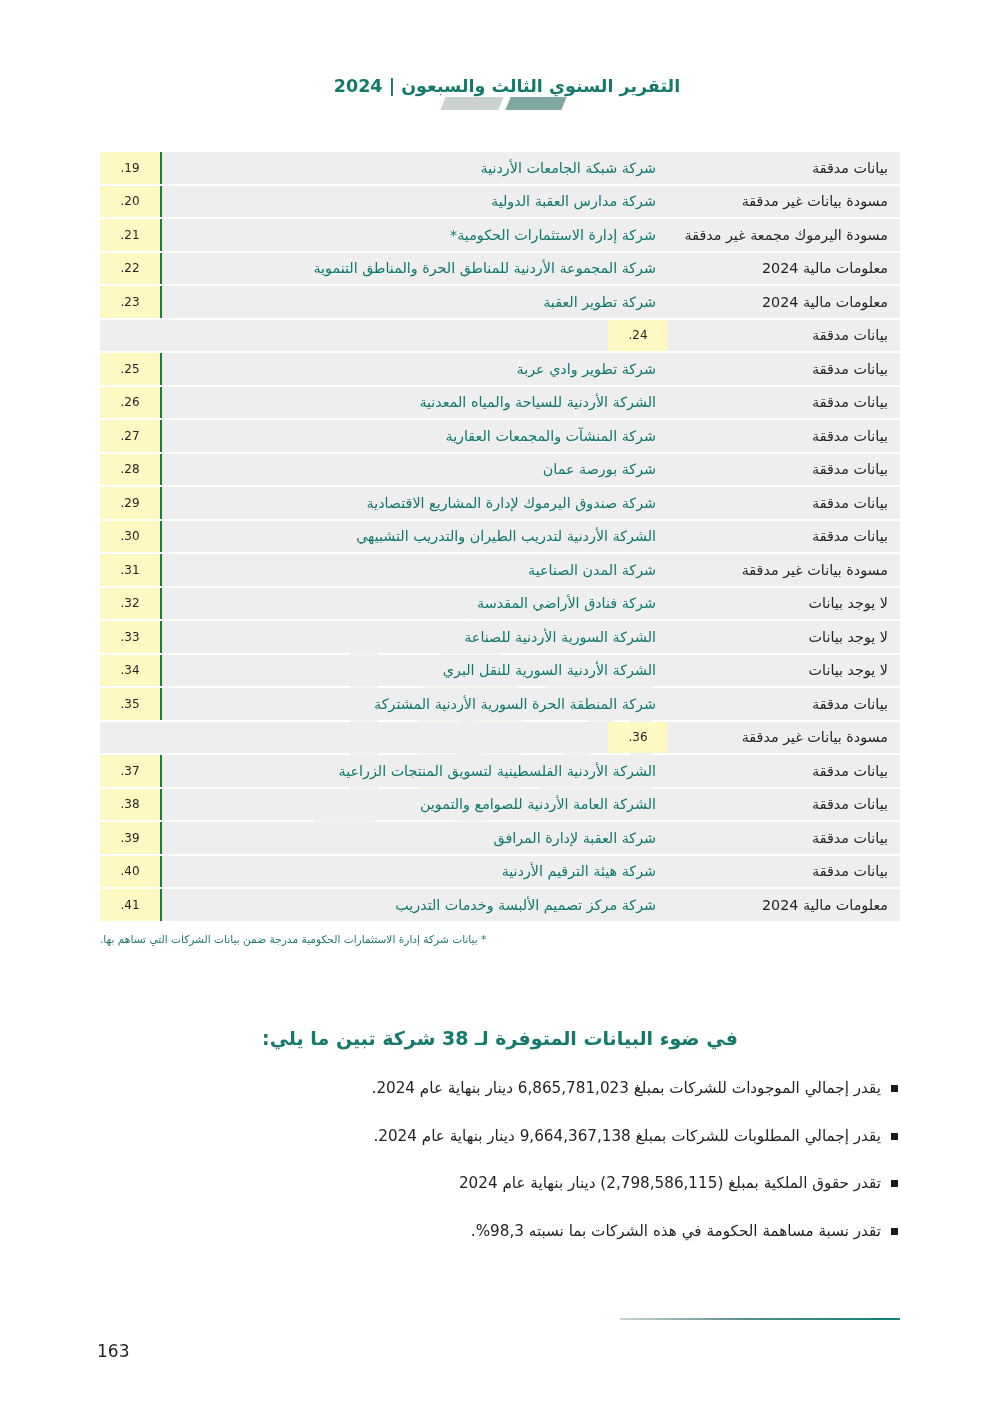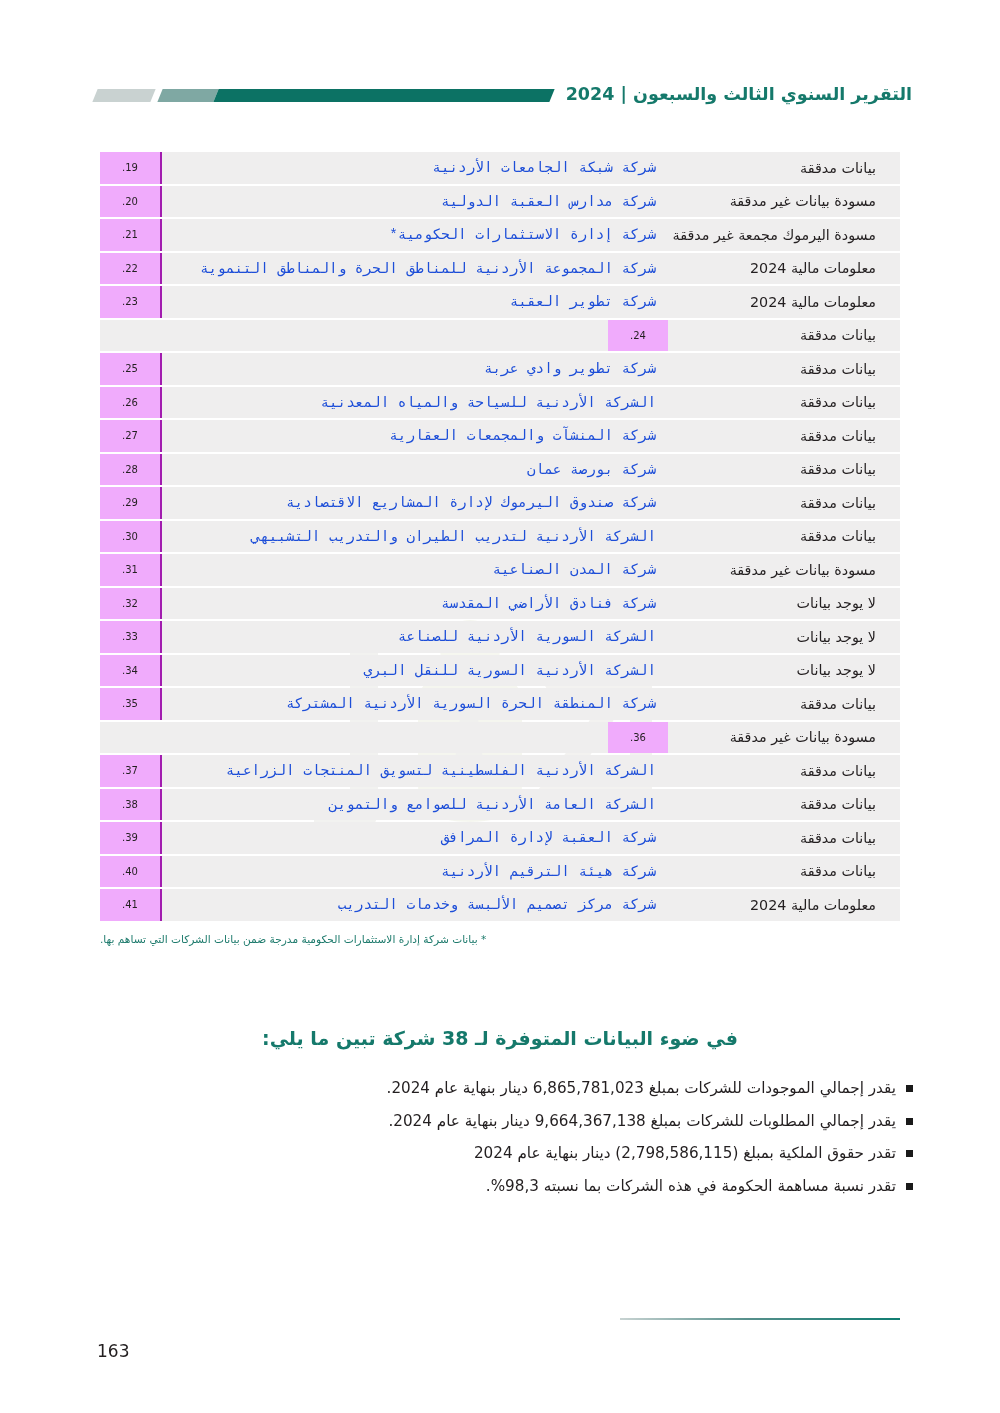--- a/index.html
+++ b/index.html
@@ -29,21 +29,21 @@
   }
 
   
   .page-header {
     position: absolute;
     top: 78px;
     right: 88px;
     left: 88px;
     height: 34px;
     display: flex;
-    flex-direction: row;
+    flex-direction: column;
     align-items: center;
     z-index: 3;
   }
 
   .header-title {
     font-size: 17.5px;
     font-weight: bold;
     color: #15796b;
     white-space: nowrap;
     letter-spacing: -0.2px;
@@ -87,47 +87,46 @@
     height: 31.5px;
     background: #efeeee;
   }
 
   .c-num {
     width: 60px;
     flex: 0 0 60px;
     display: flex;
     align-items: center;
     justify-content: center;
-    font-size: 10px;
+    font-size: 12px;
     color: #231f20;
     direction: ltr;
-    background: #f0abfc;
+    background: #fef9c3;
   }
 
   .c-name {
     flex: 1;
     display: flex;
     align-items: center;
     justify-content: flex-start;
     padding-right: 12px;
     font-size: 14.3px;
-    color: #1d4ed8;
+    color: #0f766e;
     direction: rtl;
     background: #efeeee;
-    border-left: 2px solid #a21caf;
-    font-family: Liberation Mono, monospace;
+    border-left: 2px solid #15803d;
   }
 
   .c-status {
     width: 232px;
     flex: 0 0 232px;
     display: flex;
     align-items: center;
     justify-content: flex-start;
-    padding-right: 24px;
+    padding-right: 12px;
     font-size: 14.3px;
     color: #231f20;
     direction: rtl;
     background: #efeeee;
   }
 
   
   .footnote {
     position: absolute;
     top: 933px;
@@ -151,27 +150,27 @@
     font-weight: bold;
     color: #15796b;
     direction: rtl;
     z-index: 2;
   }
 
   
   .bullets {
     position: absolute;
     top: 1078px;
-    right: 87px;
+    right: 102px;
     width: 800px;
     direction: rtl;
     z-index: 2;
     display: flex;
     flex-direction: column;
-    gap: 12px;
+    gap: 27px;
   }
 
   .bullet-row {
     display: flex;
     flex-direction: row;
     align-items: flex-start;
     justify-content: flex-start;
     font-size: 15.2px;
     color: #231f20;
     line-height: 1.35;

